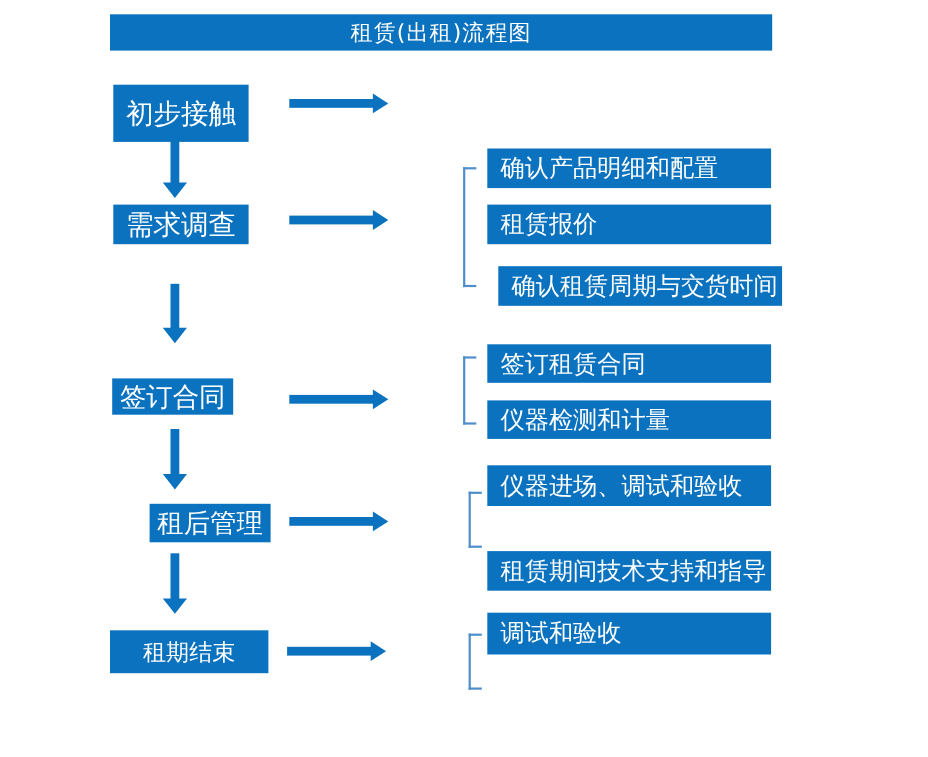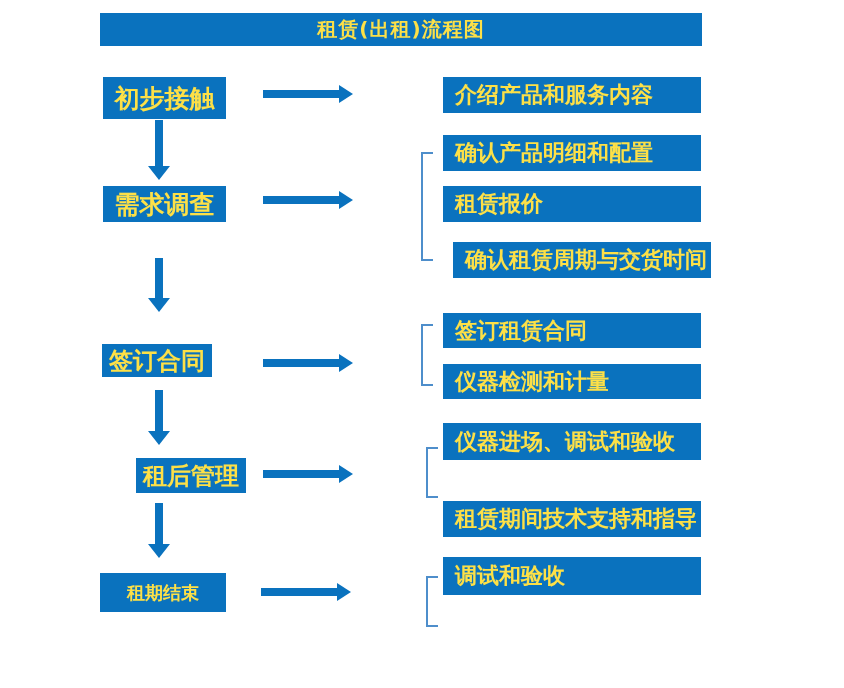--- a/index.html
+++ b/index.html
@@ -7,22 +7,22 @@
     position: relative;
     width: 844px;
     height: 688px;
     background: #ffffff;
     font-family: "DejaVu Sans", sans-serif;
     overflow: hidden;
   }
   .bluebox {
     position: absolute;
     background: #0a72be;
-    color: #fde047;
-    font-weight: bold;
+    color: #ffffff;
+    font-weight: normal;
     display: flex;
     align-items: center;
     box-sizing: border-box;
     white-space: nowrap;
   }
   .titlebar {
     justify-content: center;
     left: 100px; top: 13px; width: 602px; height: 33px;
     font-size: 20px;
     letter-spacing: 1px;
@@ -60,25 +60,25 @@
     box-sizing: border-box;
   }
 </style>
 </head>
 <body>
 
 <div class="canvas">
 
   <div class="bluebox titlebar">租赁(出租)流程图</div>
 
-  <div class="bluebox stage" style="left:103px; top:77px;  width:123px; height:42px; font-size:25px;">初步接触</div>
+  <div class="bluebox stage" style="left:103px; top:77px;  width:123px; height:52px; font-size:25px;">初步接触</div>
   <div class="bluebox stage" style="left:103px; top:186px; width:123px; height:36px; font-size:25px;">需求调查</div>
   <div class="bluebox stage" style="left:102px; top:344px; width:110px; height:33px; font-size:24px;">签订合同</div>
   <div class="bluebox stage" style="left:100px; top:458px; width:110px; height:35px; font-size:24px;margin-left:36px;">租后管理</div>
-  <div class="bluebox stage" style="left:100px; top:573px; width:126px; height:39px; font-size:18px;">租期结束</div>
+  <div class="bluebox stage" style="left:100px; top:573px; width:144px; height:39px; font-size:21px;">租期结束</div>
 
   <div class="varrow" style="left:148px; top:120px; height:60px;">
     <div class="shaft"></div>
     <div class="head"></div>
   </div>
   <div class="varrow" style="left:148px; top:258px; height:54px;">
     <div class="shaft"></div>
     <div class="head"></div>
   </div>
   <div class="varrow" style="left:148px; top:390px; height:55px;">
@@ -109,21 +109,20 @@
   <div class="harrow" style="left:261px; top:583px;">
     <div class="shaft"></div>
     <div class="head"></div>
   </div>
 
   <div class="bracket" style="left:421px; top:152px; height:109px;"></div>
   <div class="bracket" style="left:421px; top:324px; height:62px;"></div>
   <div class="bracket" style="left:426px; top:447px; height:51px;"></div>
   <div class="bracket" style="left:426px; top:576px; height:51px;"></div>
 
-  <div class="bluebox detail" style="left:443px; top:77px;  width:258px; height:36px;">介绍产品和服务内容</div>
 
   <div class="bluebox detail" style="left:443px; top:135px; width:258px; height:36px;">确认产品明细和配置</div>
   <div class="bluebox detail" style="left:443px; top:186px; width:258px; height:36px;">租赁报价</div>
   <div class="bluebox detail" style="left:443px; top:242px; width:258px; height:36px;margin-left:10px;">确认租赁周期与交货时间</div>
 
   <div class="bluebox detail" style="left:443px; top:313px; width:258px; height:35px;">签订租赁合同</div>
   <div class="bluebox detail" style="left:443px; top:364px; width:258px; height:35px;">仪器检测和计量</div>
 
   <div class="bluebox detail" style="left:443px; top:423px; width:258px; height:37px;">仪器进场、调试和验收</div>
   <div class="bluebox detail" style="left:443px; top:501px; width:258px; height:36px;">租赁期间技术支持和指导</div>

